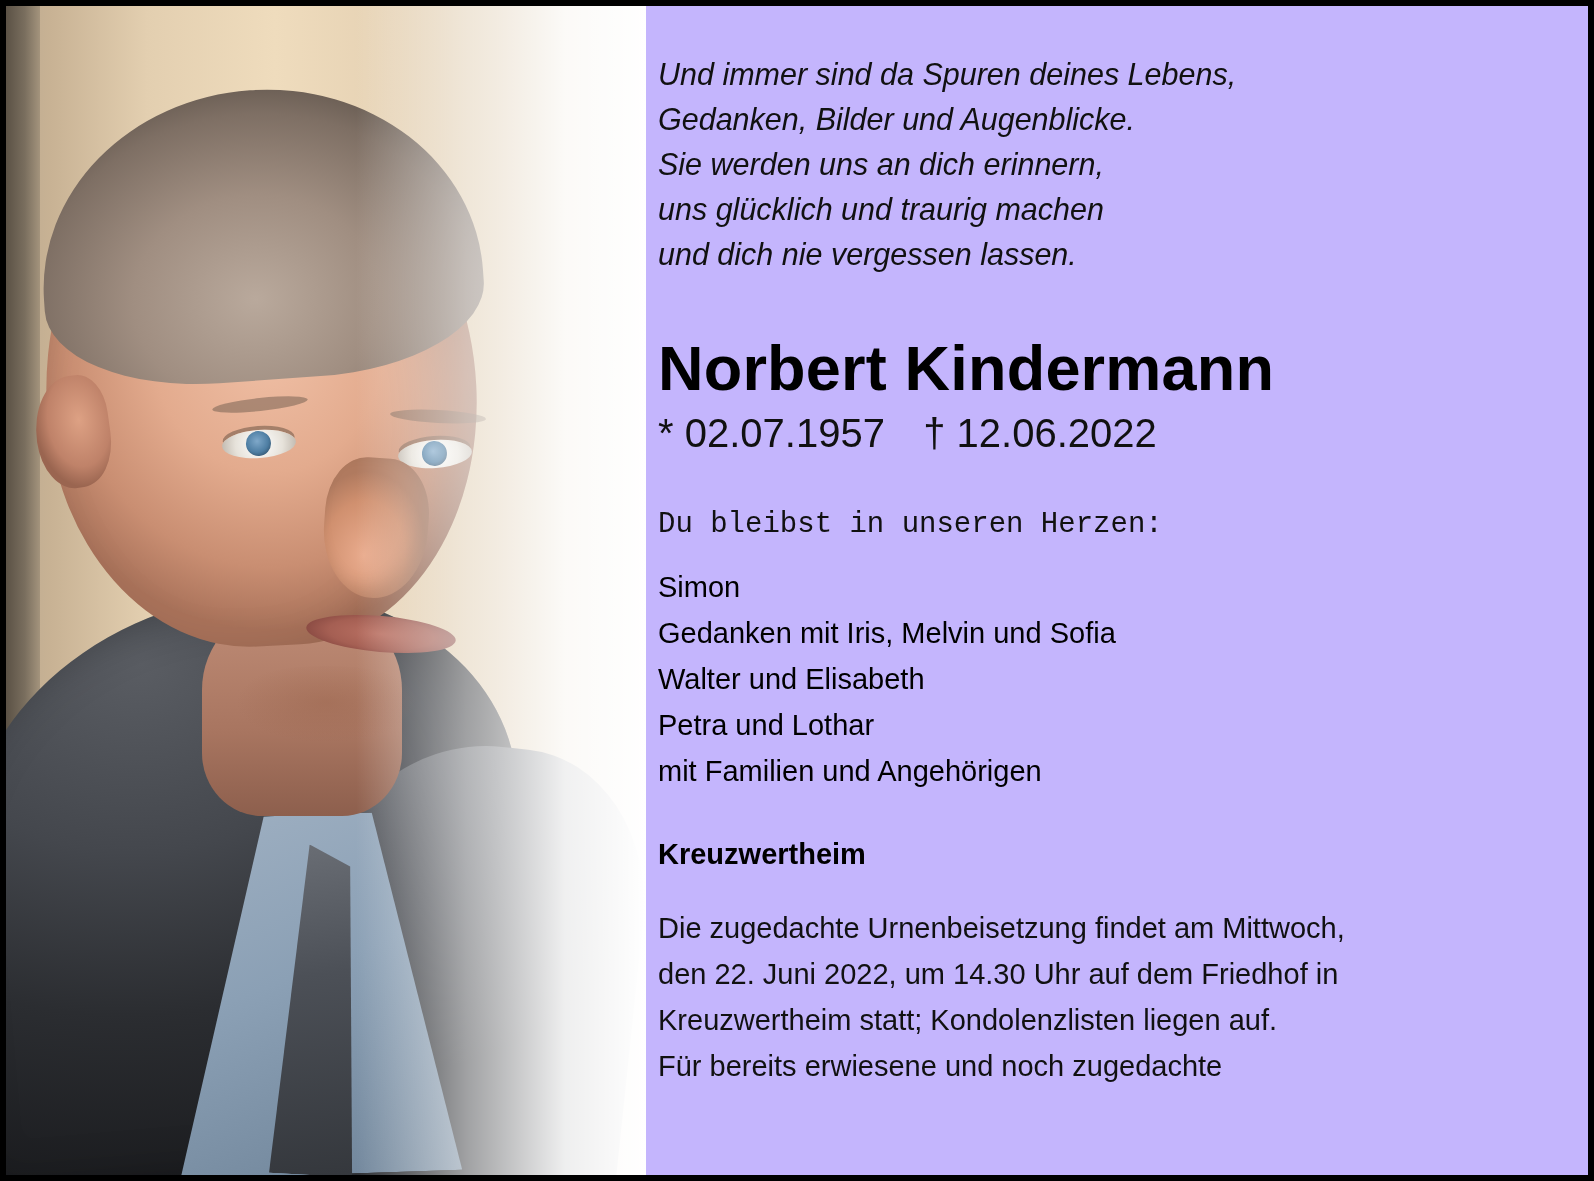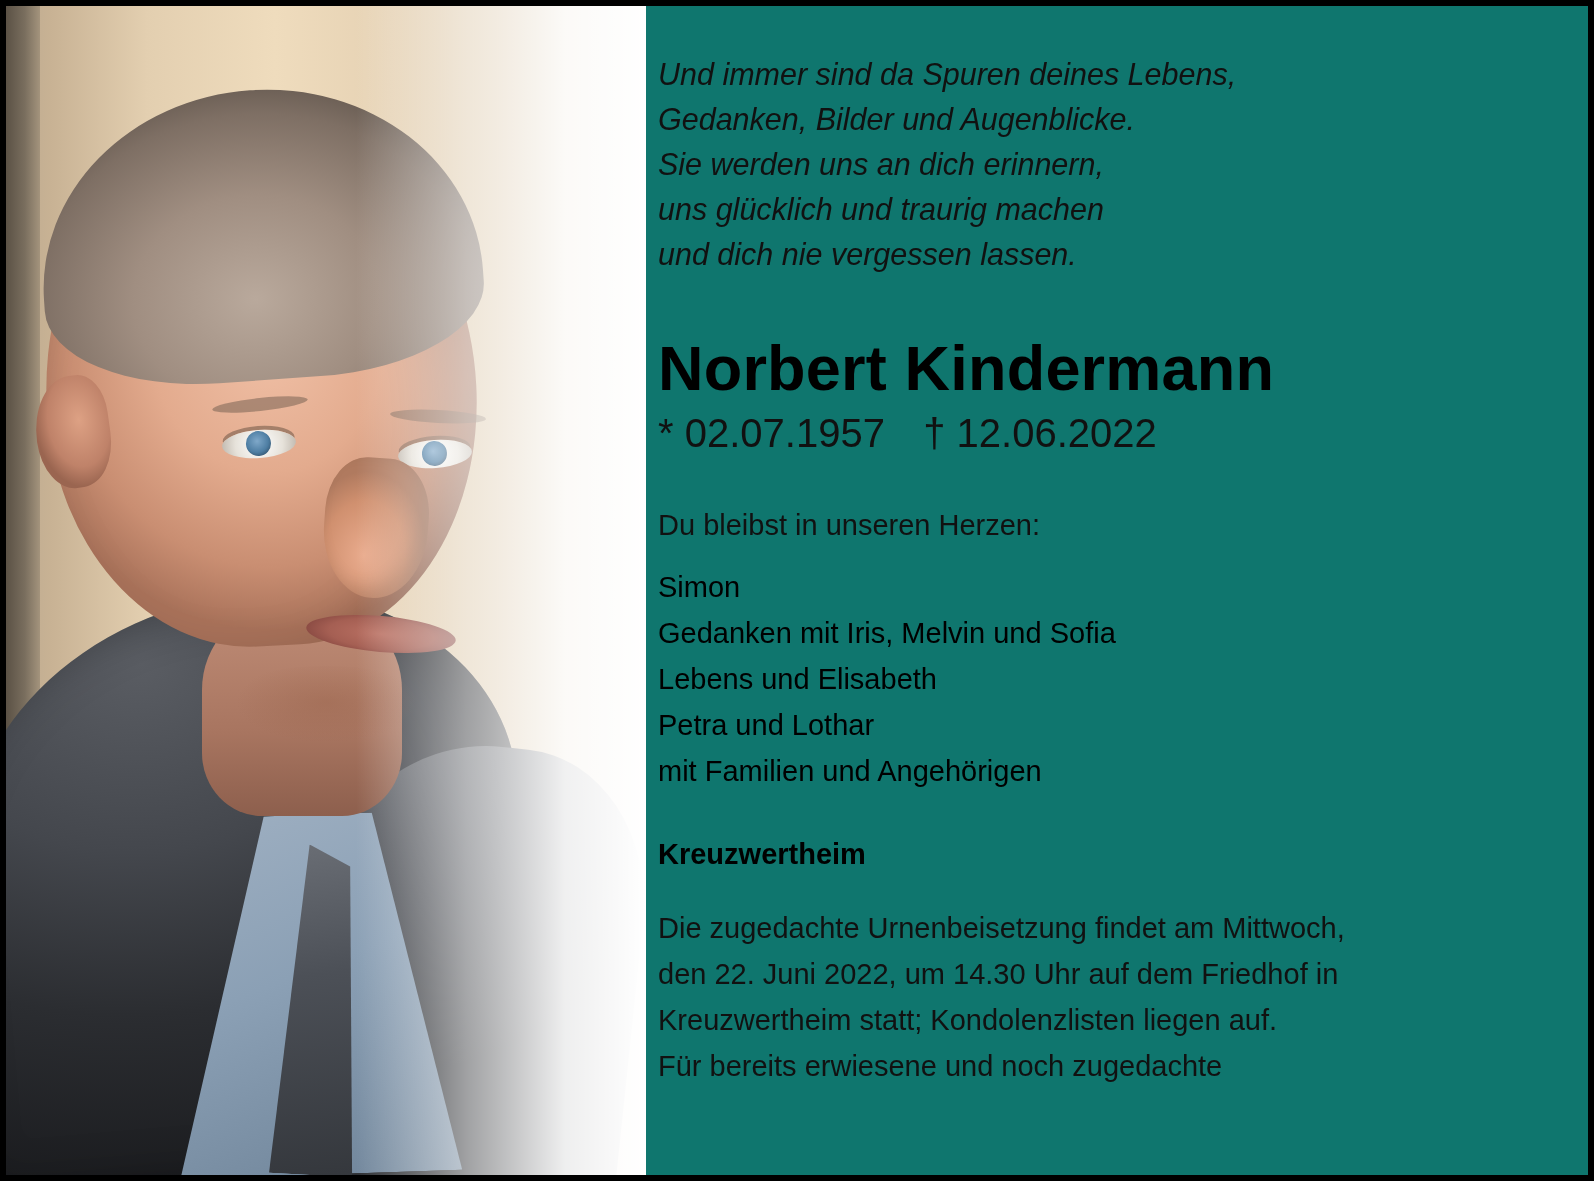--- a/index.html
+++ b/index.html
@@ -17,21 +17,21 @@
     box-sizing: border-box;
     background: #ffffff;
     border: 6px solid #000000;
     overflow: hidden;
   }
   .inner {
     position: absolute;
     inset: 0;
     display: flex;
     flex-direction: row;
-    background: #0f766e;
+    background: #c4b5fd;
   }
 
   
   .portrait {
     position: relative;
     width: 640px;
     height: 100%;
     flex: 0 0 640px;
     overflow: hidden;
     background: #d8c3a5;
@@ -250,20 +250,21 @@
     color: #111111;
     margin: 0 0 46px 0;
   }
   .dates .sep { display: inline-block; width: 16px; }
 
   .intro {
     font-size: 29px;
     color: #111111;
     line-height: 46px;
     margin: 0 0 16px 0;
+    font-family: Liberation Mono, monospace;
   }
   .family {
     font-size: 29px;
     font-weight: normal;
     color: #000000;
     line-height: 46px;
     margin: 16px 0 44px 0;
   }
   .place {
     font-size: 29px;
@@ -329,21 +330,21 @@
         <span class="sep"></span>
         <span>†</span>
         <span>12.06.2022</span>
       </div>
 
       <div class="intro">Du bleibst in unseren Herzen:</div>
 
       <div class="family">
         <div>Simon</div>
         <div>Gedanken mit Iris, Melvin und Sofia</div>
-        <div>Lebens und Elisabeth</div>
+        <div>Walter und Elisabeth</div>
         <div>Petra und Lothar</div>
         <div>mit Familien und Angehörigen</div>
       </div>
 
       <div class="place">Kreuzwertheim</div>
 
       <div class="details">
         <div>Die zugedachte Urnenbeisetzung findet am Mittwoch,</div>
         <div>den 22. Juni 2022, um 14.30 Uhr auf dem Friedhof in</div>
         <div>Kreuzwertheim statt; Kondolenzlisten liegen auf.</div>

